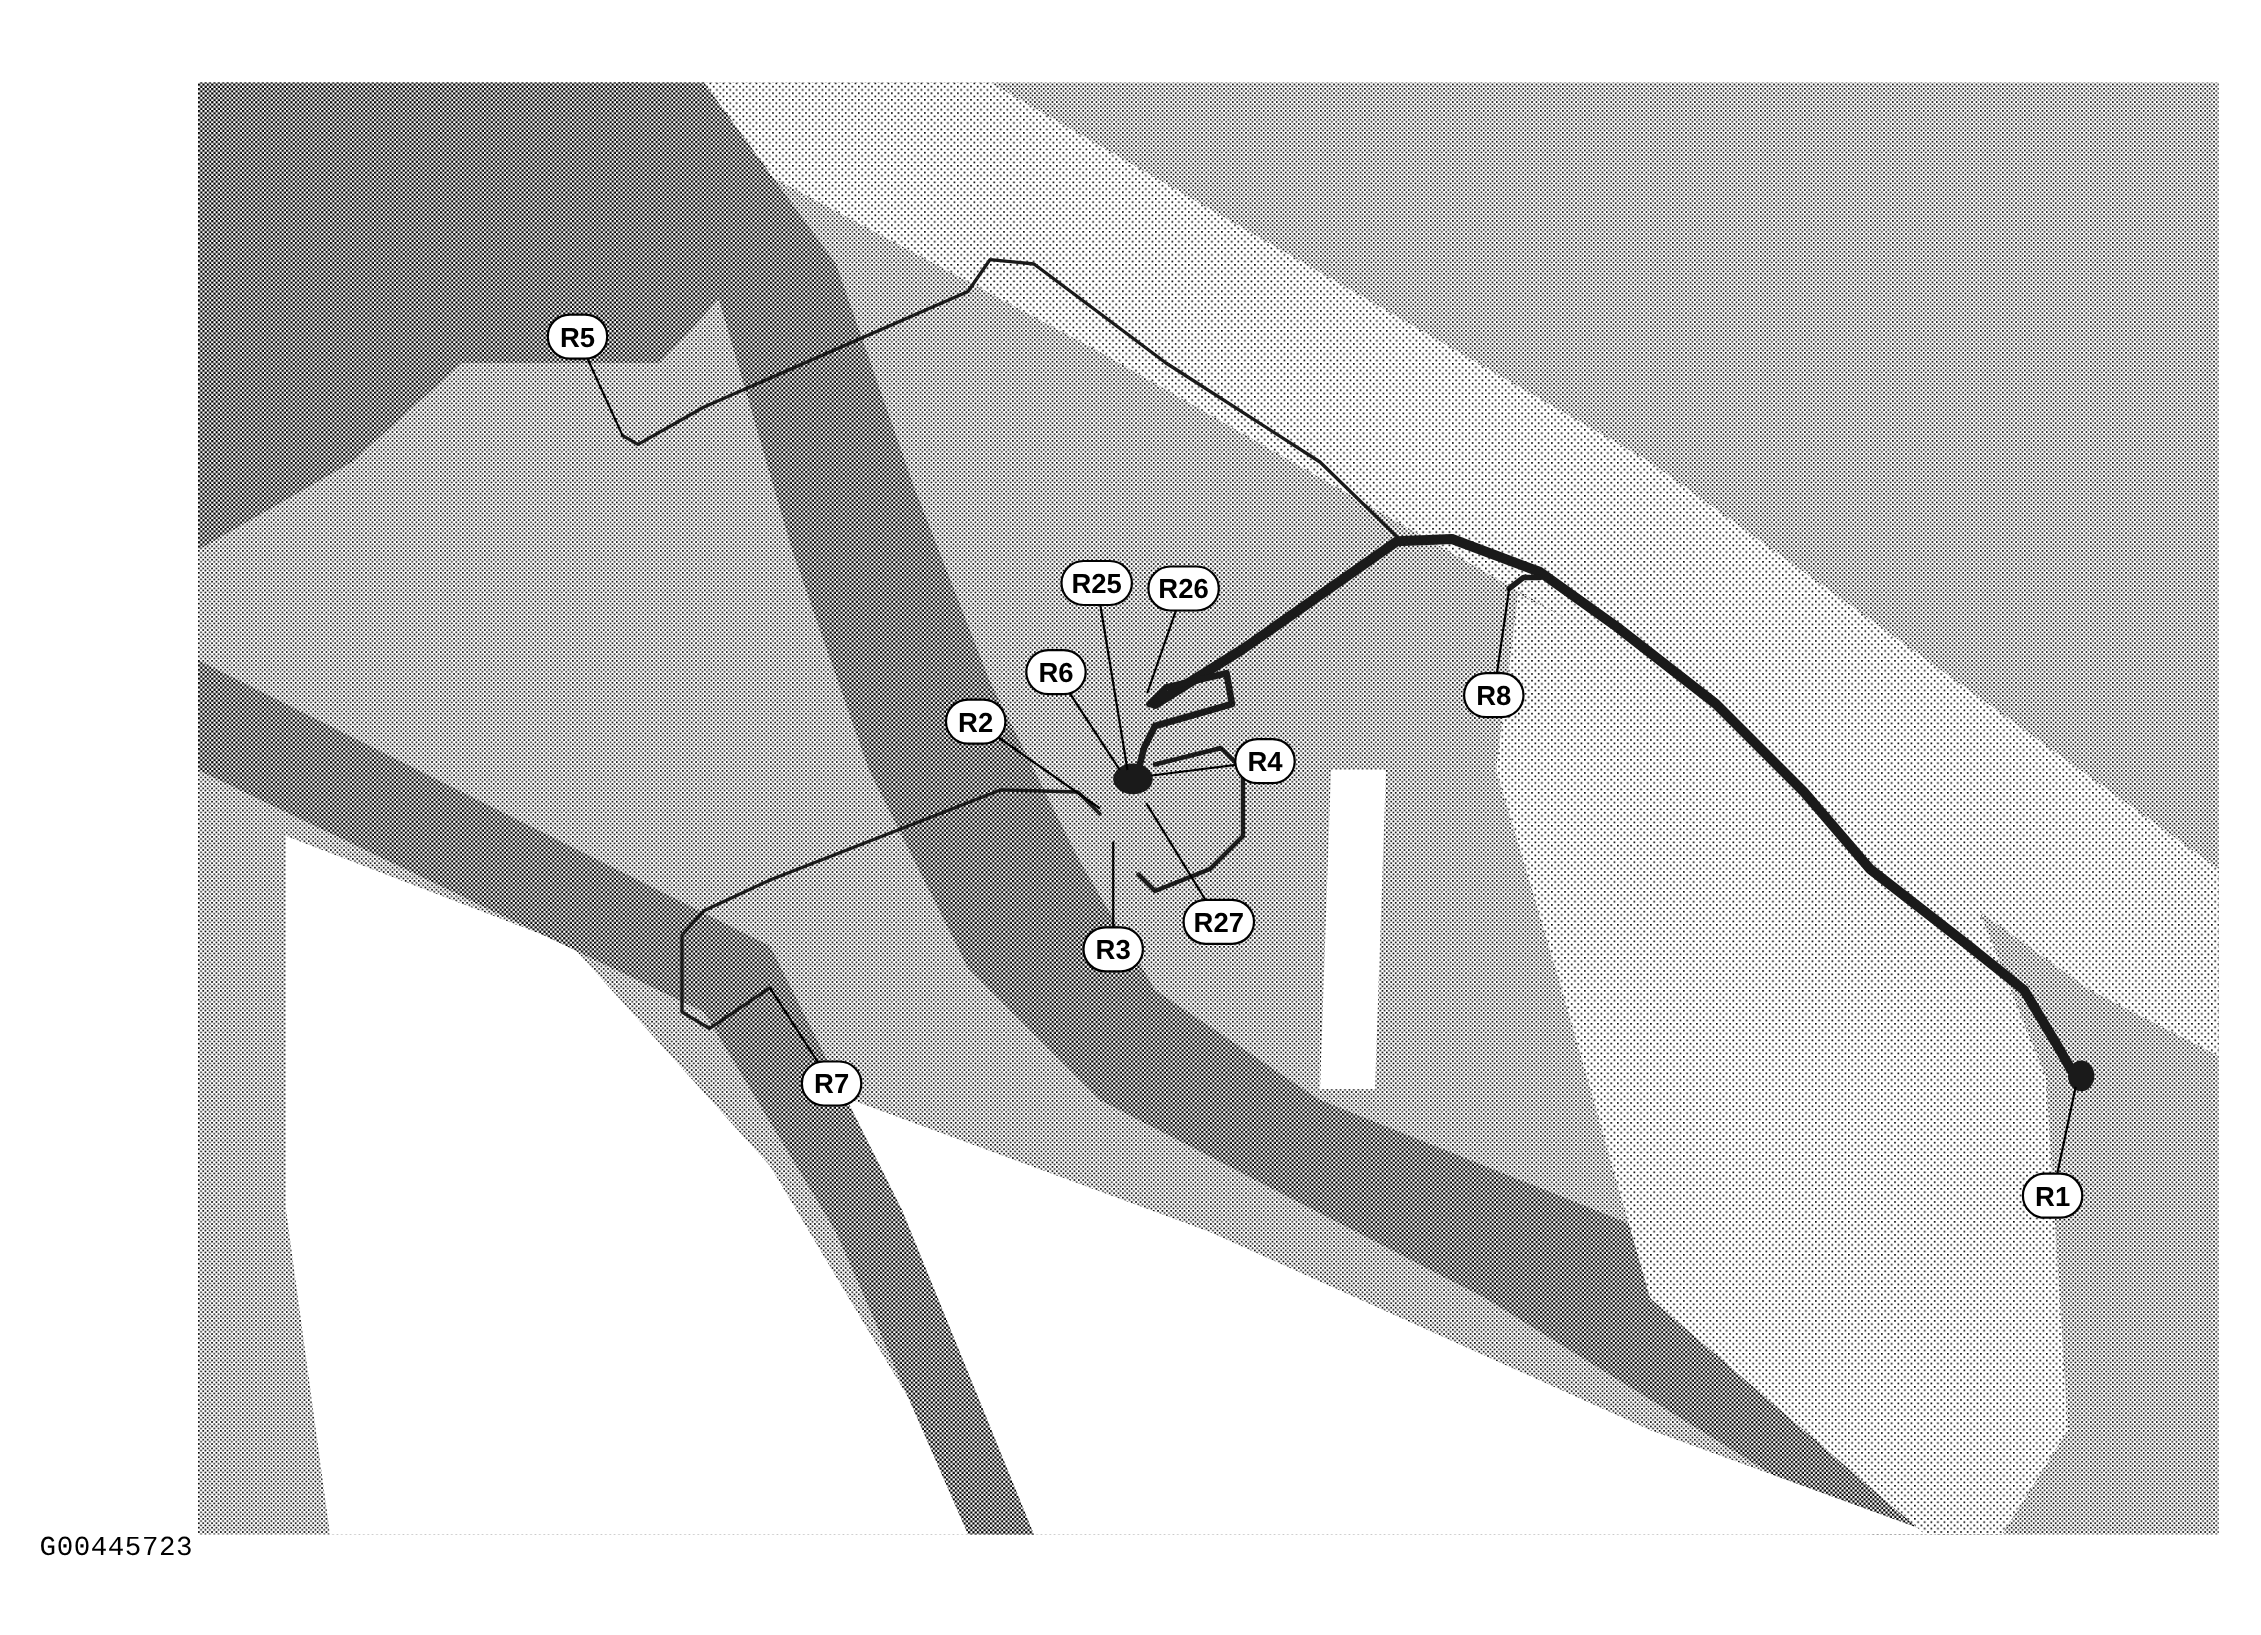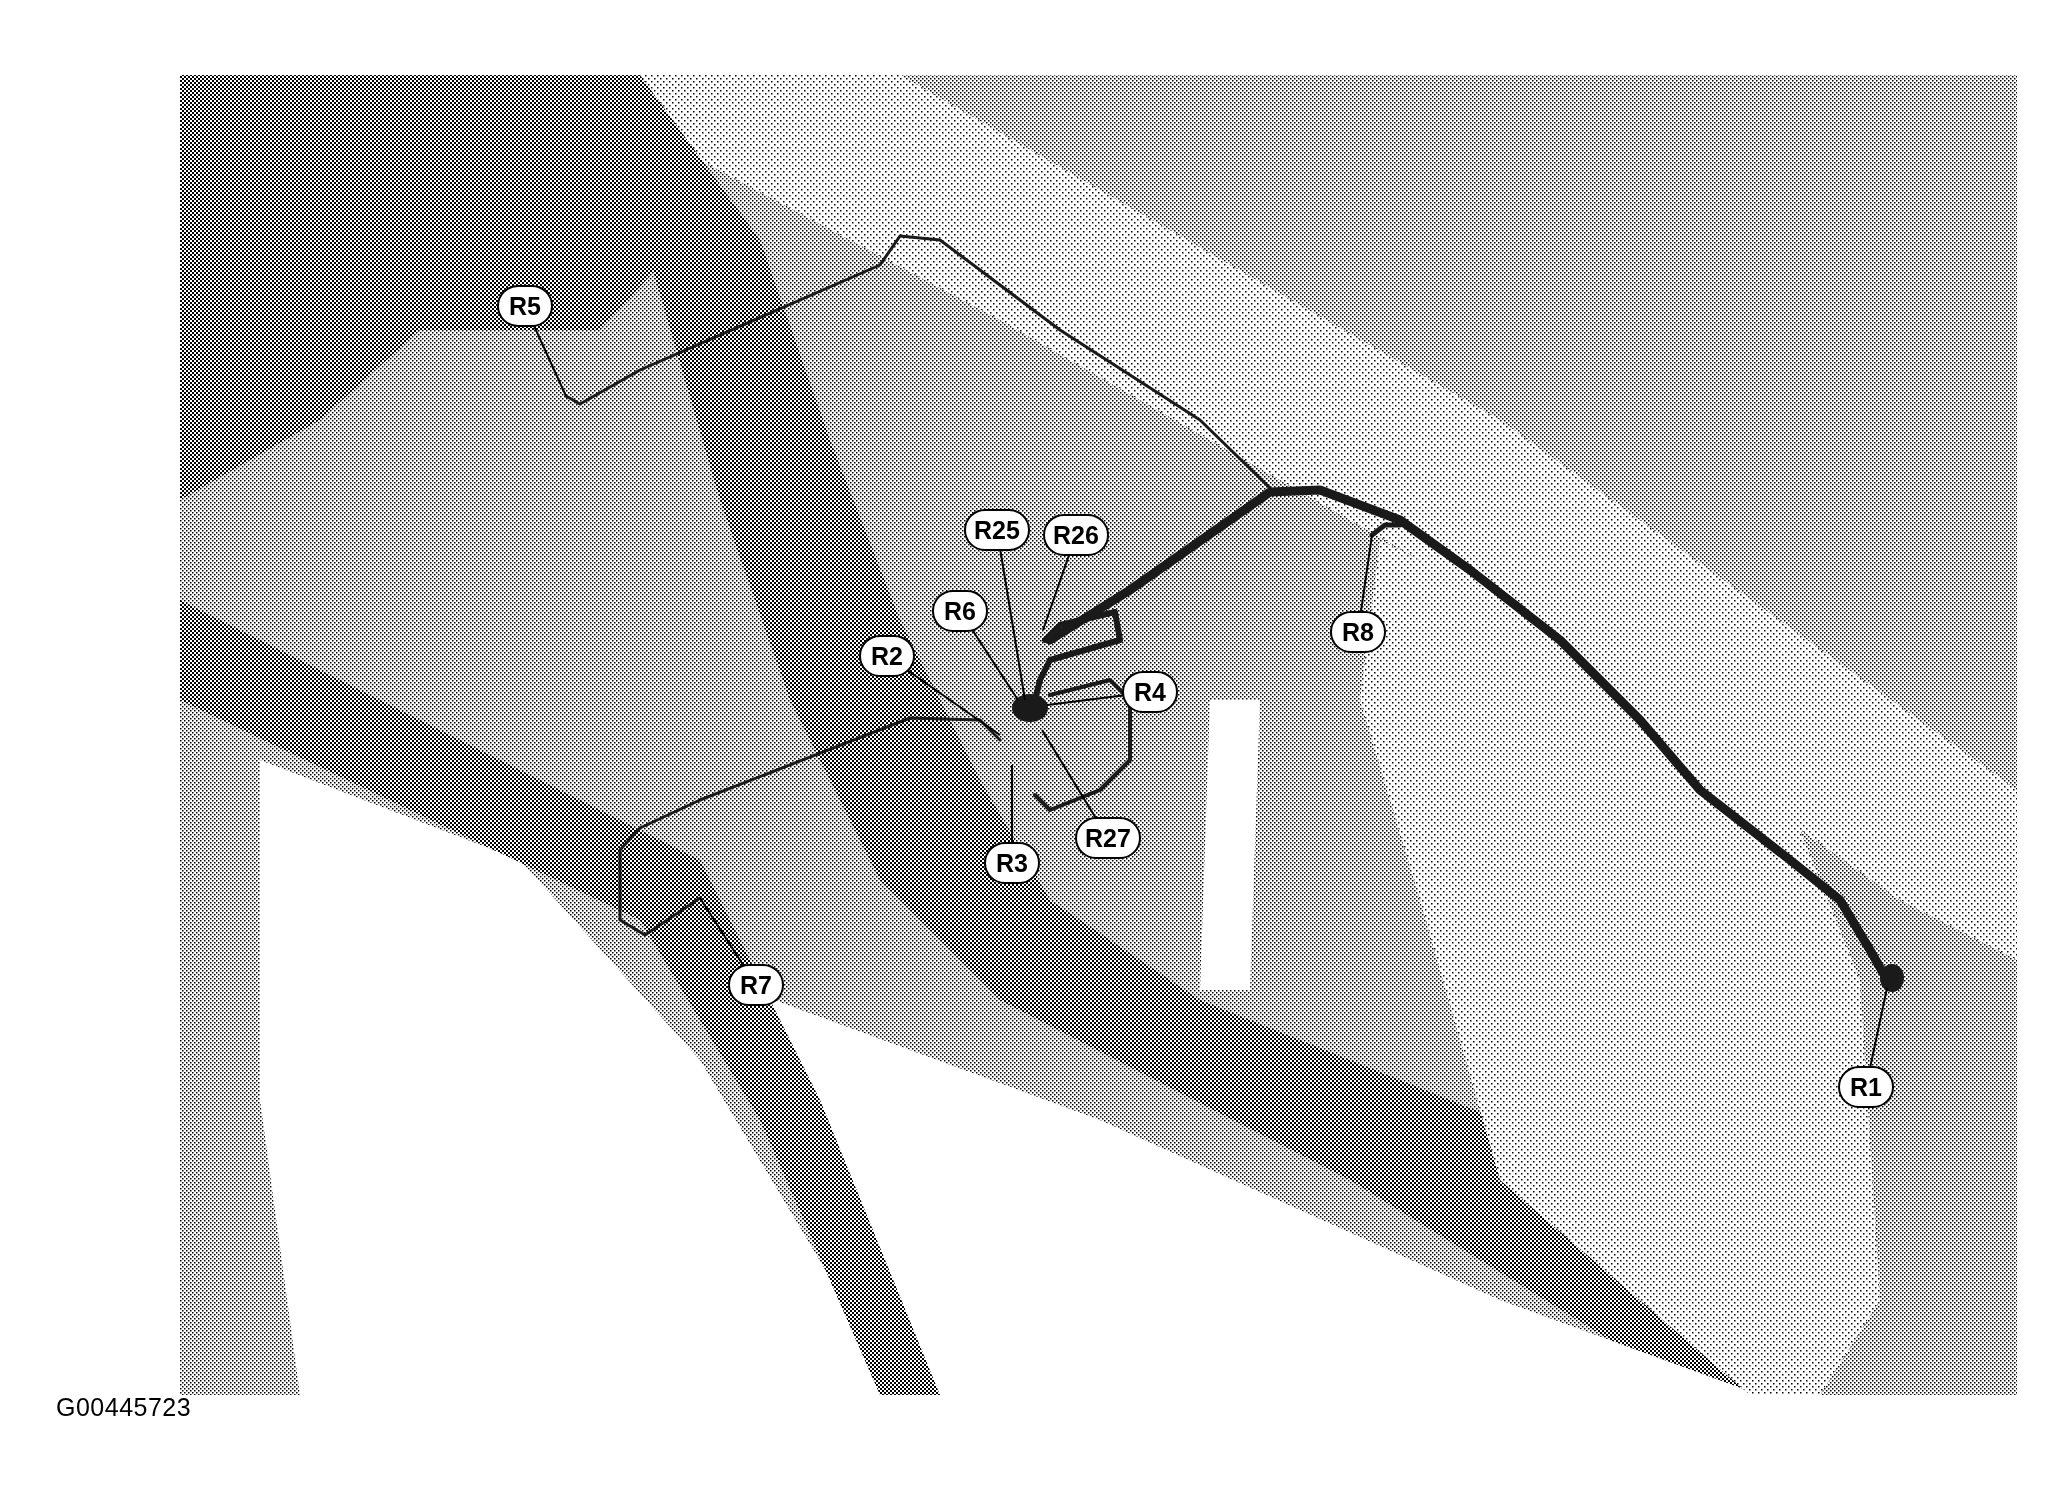--- a/index.html
+++ b/index.html
@@ -1,21 +1,21 @@
 <!DOCTYPE html>
 <html><head>
   <meta charset="utf-8">
   <style>
     html, body { margin: 0; padding: 0; background: #ffffff; }
     body { width: 2055px; height: 1486px; position: relative; overflow: hidden;
            font-family: "Liberation Sans", sans-serif; }
     #diagram { position: absolute; left: 0; top: 0; width: 2055px; height: 1486px; }
     .callout-text { font-family: "Liberation Sans", sans-serif; font-size: 25px; font-weight: 700; fill: #000; }
     .figure-id { position: absolute; left: 36px; top: 1393px; font-size: 25px; color: #000;
-                 font-family: Liberation Sans, sans-serif; letter-spacing: 0.5px; margin-left: 20px; }
+                 font-family: Liberation Mono, monospace; letter-spacing: 0.5px; }
   </style>
 </head>
 <body>
 
 <svg id="diagram" width="2055" height="1486" viewBox="0 0 2055 1486" xmlns="http://www.w3.org/2000/svg">
   <defs>
     <pattern id="dotDark" width="4" height="4" patternUnits="userSpaceOnUse">
       <rect width="4" height="4" fill="#fff"></rect>
       <rect x="0" y="0" width="2" height="2" fill="#000"></rect>
       <rect x="2" y="2" width="2" height="2" fill="#000"></rect>

